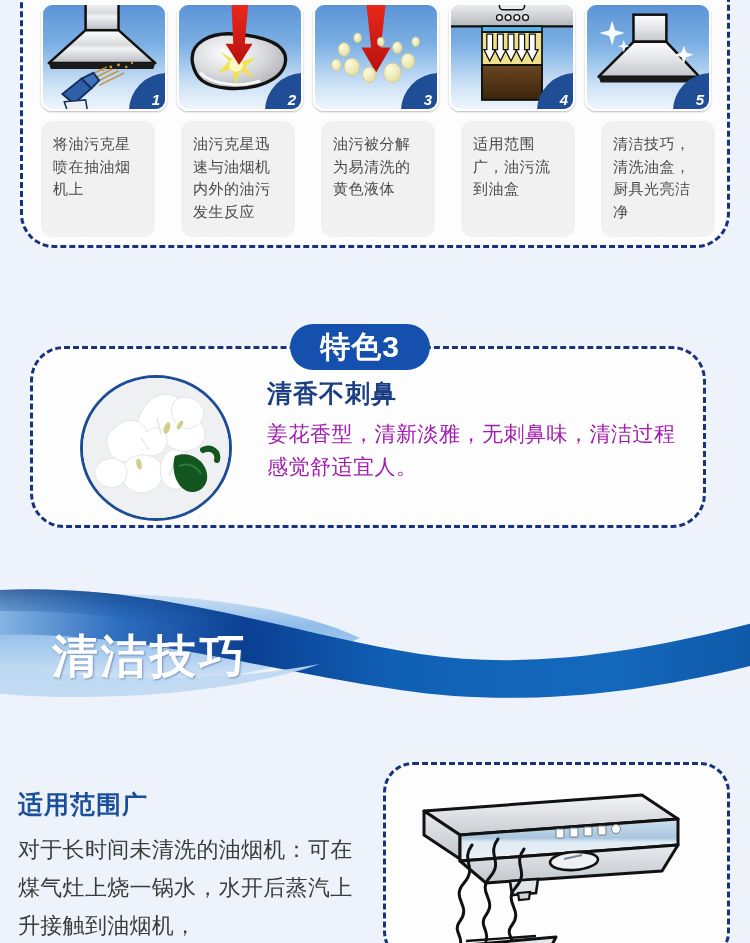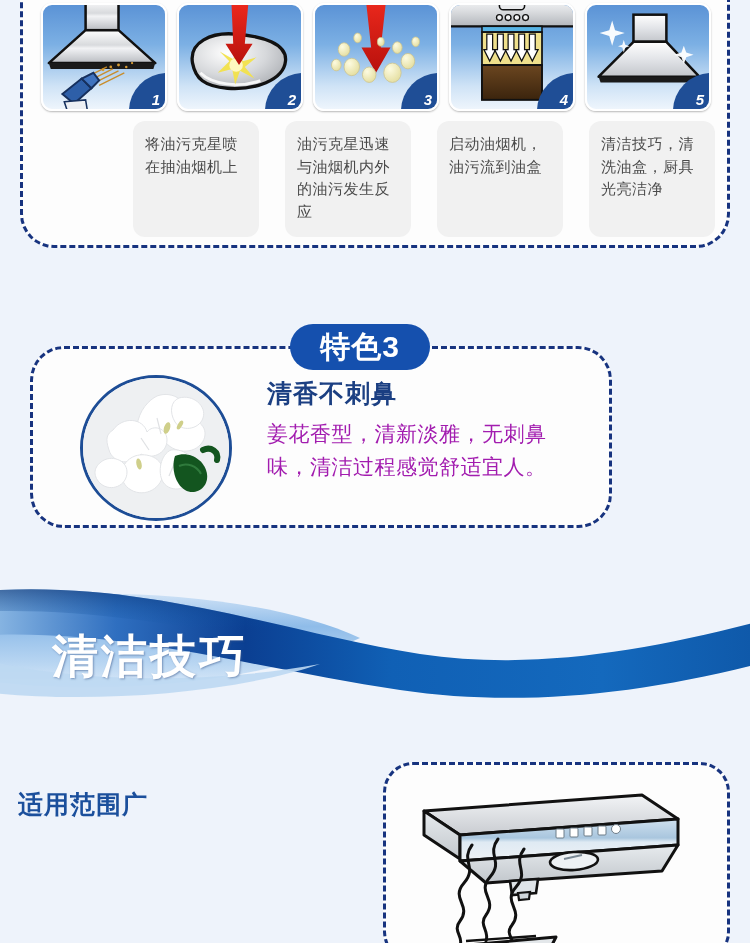--- a/index.html
+++ b/index.html
@@ -60,21 +60,21 @@
 
   
   #feature-badge{
     position:absolute;left:290px;top:324px;width:140px;height:46px;
     background:#1550ae;border-radius:23px;
     color:#ffffff;font-size:30px;font-weight:bold;
     display:flex;align-items:center;justify-content:center;
     z-index:5;letter-spacing:1px;
   }
   #feature-panel{
-    left:30px;top:346px;width:582px;height:182px;padding-left:12px;
+    left:30px;top:346px;width:676px;height:182px;padding-left:12px;
   }
   #flower-circle{
     position:absolute;left:47px;top:26px;width:146px;height:140px;
     border-radius:50%;
     border:3px solid #1d4d96;
     background:radial-gradient(ellipse at 40% 45%,#ffffff 0%,#f4f5f7 60%,#e8eaee 100%);
     overflow:hidden;
   }
   #feature-text{
     position:absolute;left:234px;top:28px;right:26px;
@@ -268,21 +268,22 @@
           </g>
         </svg>
         <div class="step-badge">5</div>
       </div>
 
     </div>
 
     <div class="captions-row">
       <div class="caption-box">将油污克星喷在抽油烟机上</div>
       <div class="caption-box">油污克星迅速与油烟机内外的油污发生反应</div>
-      <div class="caption-box">启动油烟机，油污流到油盒</div>
+      <div class="caption-box">油污被分解为易清洗的黄色液体</div>
+      <div class="caption-box">适用范围广，油污流到油盒</div>
       <div class="caption-box">清洁技巧，清洗油盒，厨具光亮洁净</div>
     </div>
   </div>
 
   <div id="feature-badge">特色3</div>
 
   <div class="dashed-panel" id="feature-panel">
     <div id="flower-circle">
       <svg viewBox="0 0 146 140" width="146" height="140">
         <rect width="146" height="140" fill="#eef0f2"></rect>
@@ -341,20 +342,21 @@
 
     <path d="M-30 6 C140 -10 280 46 420 68 C540 86 660 62 780 30 L780 72 C650 108 520 122 400 104 C260 84 120 40 -30 50 Z" fill="url(#ribbonGrad)"></path>
     <path d="M-30 6 C140 -10 280 46 420 68 C540 86 660 62 780 30 L780 44 C650 78 520 92 400 76 C260 58 120 18 -30 26 Z" fill="url(#ribbonShade)"></path>
 
     <path d="M-30 70 C60 96 200 100 320 78 C220 112 60 118 -30 104 Z" fill="#bcd8f2" opacity=".9"></path>
   </svg>
   <div id="wave-title">清洁技巧</div>
 
   <div id="scope-text">
     <div class="scope-title">适用范围广</div>
+    <div class="scope-body">对于长时间未清洗的油烟机：可在煤气灶上烧一锅水，水开后蒸汽上升接触到油烟机，</div>
   </div>
 
   <div class="dashed-panel" id="hood-panel">
     <svg id="hood-art" viewBox="0 0 300 170">
       <defs>
         <linearGradient id="hoodTop" x1="0" y1="0" x2="0" y2="1">
           <stop offset="0" stop-color="#f2f4f6"></stop>
             <stop offset="1" stop-color="#c9ccd1"></stop>
         </linearGradient>
         <linearGradient id="hoodFace" x1="0" y1="0" x2="0" y2="1">

